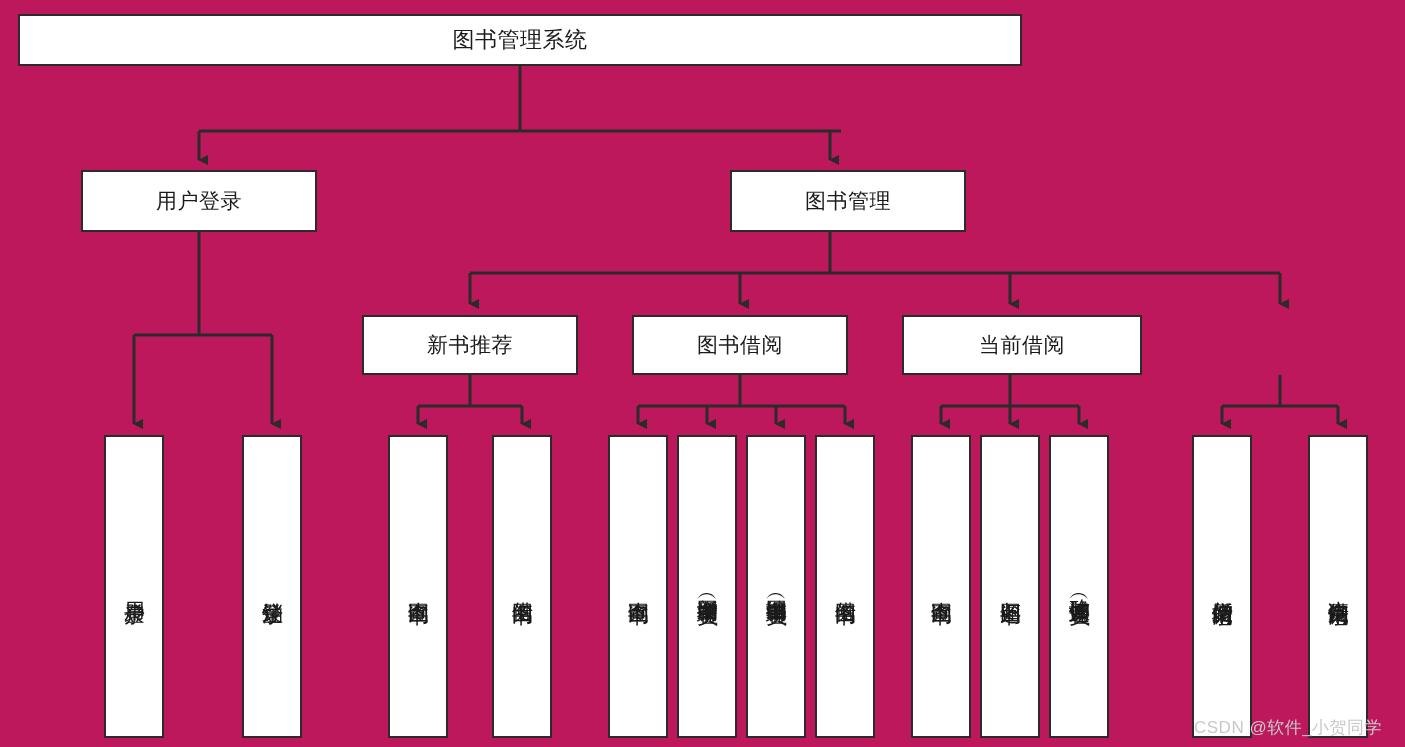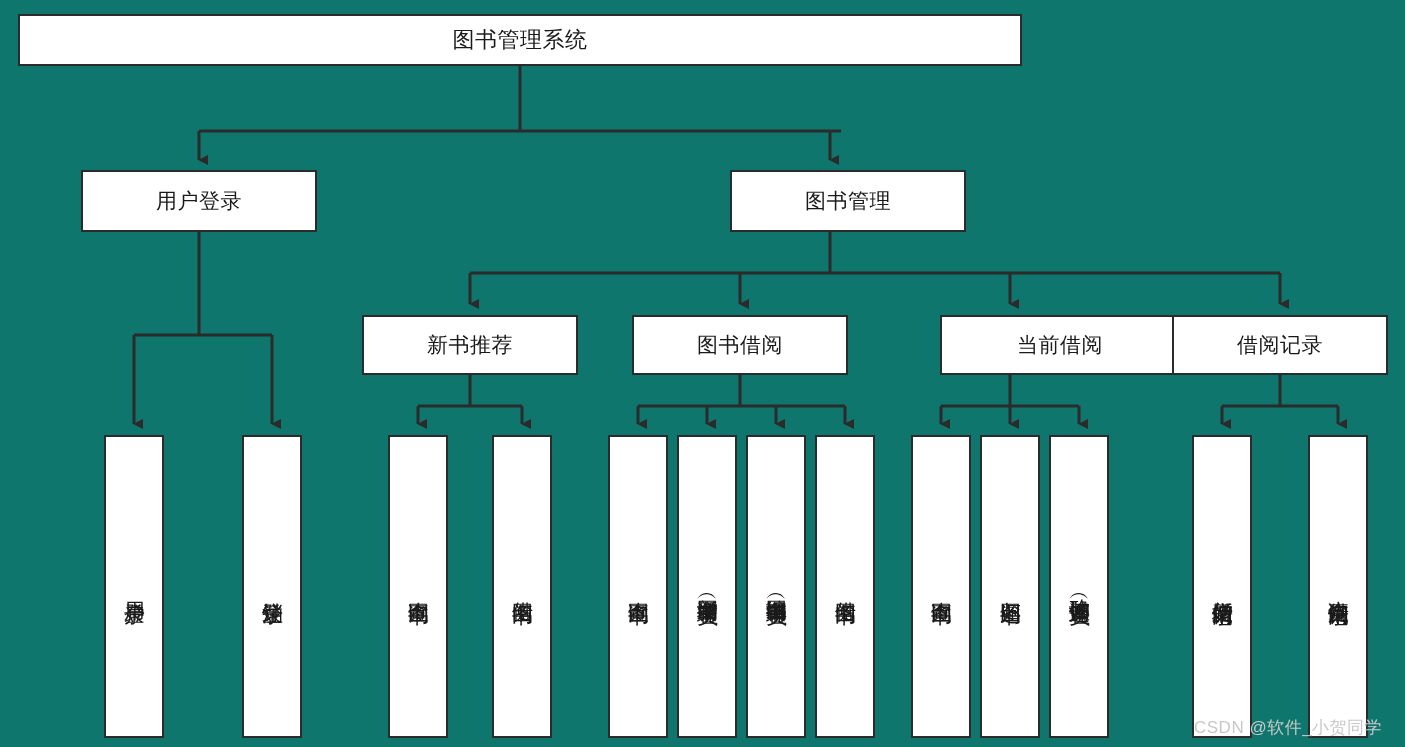--- a/index.html
+++ b/index.html
@@ -7,21 +7,21 @@
     padding: 0;
     background: #ffffff;
   }
   body {
     font-family: "Liberation Sans", "DejaVu Sans", sans-serif;
   }
   #canvas {
     position: relative;
     width: 1405px;
     height: 747px;
-    background: #0f766e;
+    background: #be185d;
     overflow: hidden;
   }
   #edges {
     position: absolute;
     left: 0;
     top: 0;
     width: 1405px;
     height: 747px;
   }
   .node {
@@ -151,25 +151,22 @@
   <div class="node horiz" style="left:712px; top:170px; width:236px; height:62px;margin-left:18px;">
     <span class="node-label">图书管理</span>
   </div>
 
   <div class="node horiz" style="left:632px; top:315px; width:216px; height:60px;">
     <span class="node-label">图书借阅</span>
   </div>
   <div class="node horiz" style="left:362px; top:315px; width:216px; height:60px;">
     <span class="node-label">新书推荐</span>
   </div>
-  <div class="node horiz" style="left:902px; top:315px; width:240px; height:60px;margin-left:38px;">
+  <div class="node horiz" style="left:902px; top:315px; width:240px; height:60px;">
     <span class="node-label">当前借阅</span>
-  </div>
-  <div class="node horiz" style="left:1172px; top:315px; width:216px; height:60px;">
-    <span class="node-label">借阅记录</span>
   </div>
 
   <div class="node vert" style="left:104px; top:435px; width:60px; height:303px;">
     <span class="node-label">用户登录</span>
   </div>
   <div class="node vert" style="left:242px; top:435px; width:60px; height:303px;">
     <span class="node-label">注销登录</span>
   </div>
 
   <div class="node vert" style="left:388px; top:435px; width:60px; height:303px;">

